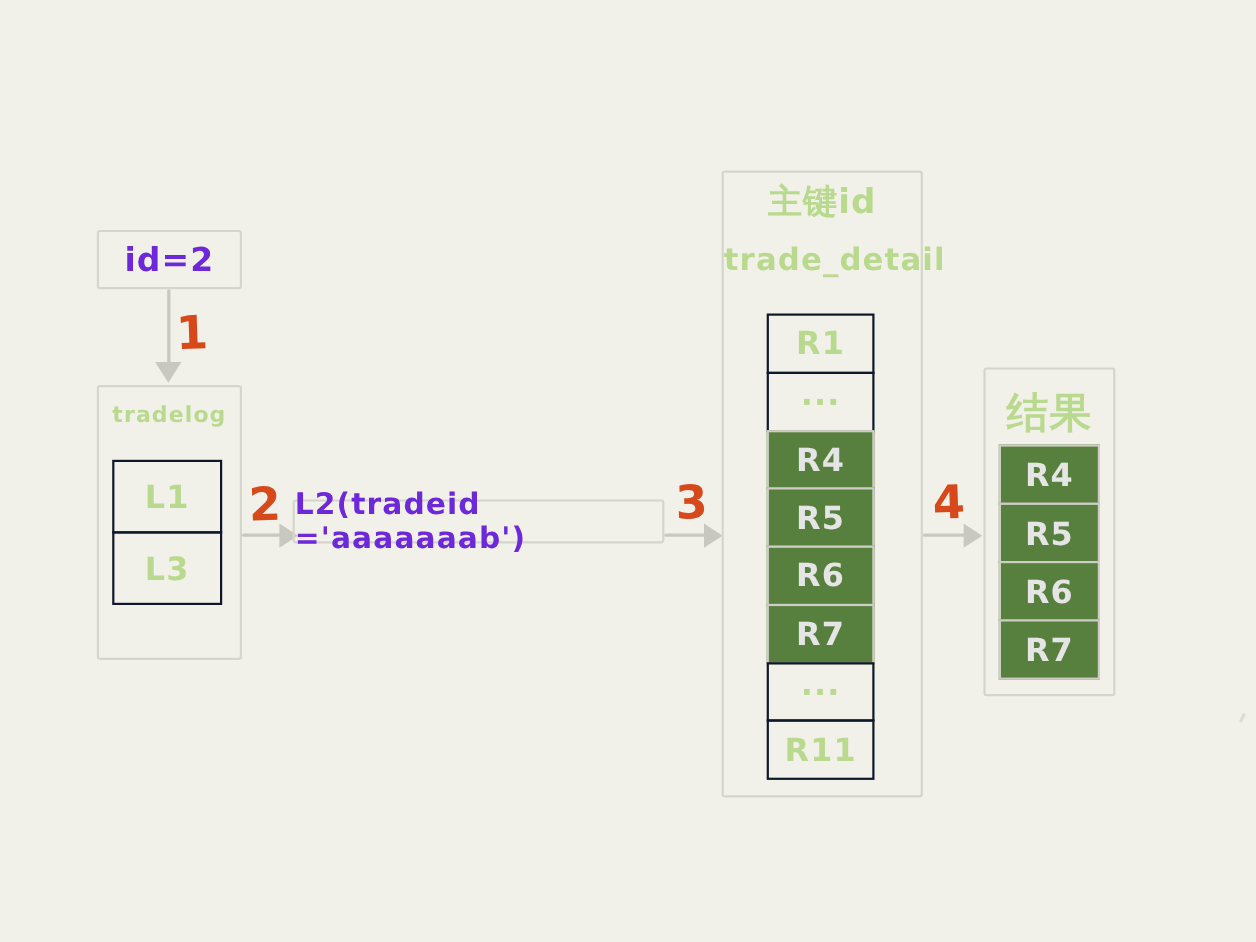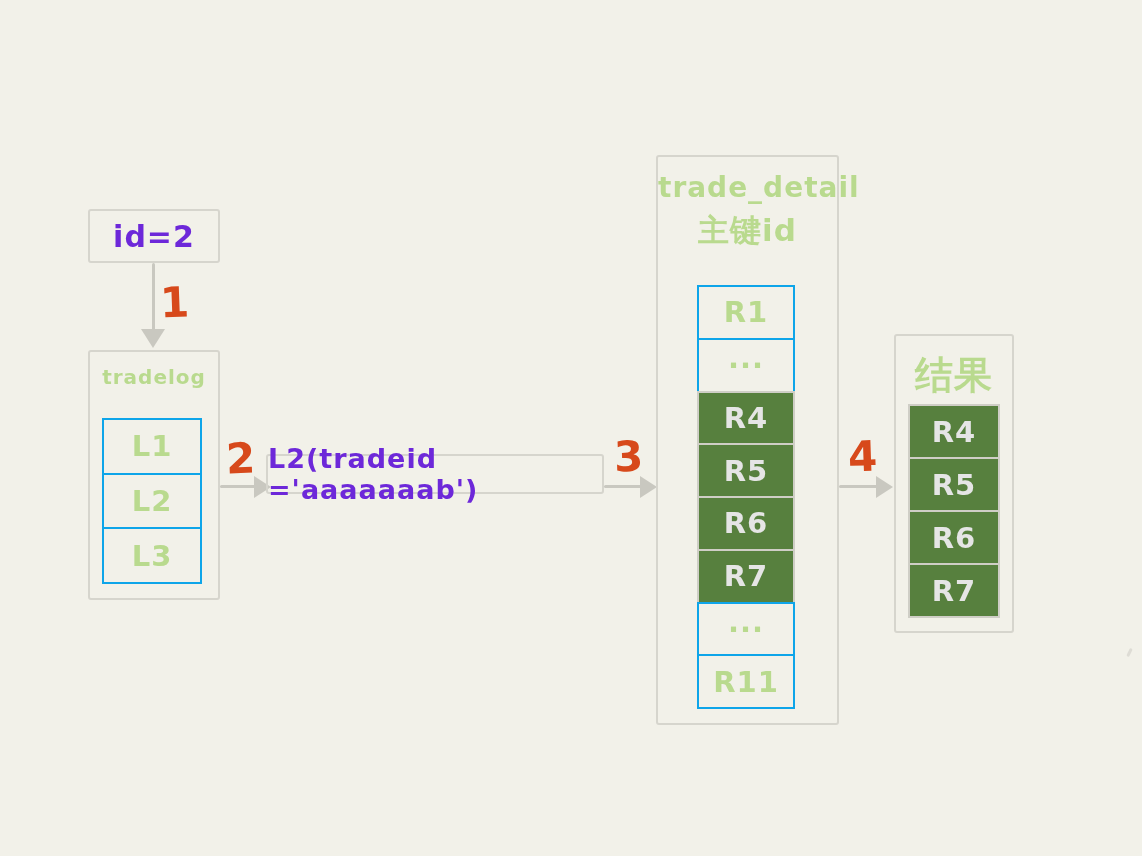--- a/index.html
+++ b/index.html
@@ -10,21 +10,21 @@
   .box {
     position:absolute; border:2px solid #d6d5cd; border-radius:3px;
     background:transparent; box-sizing:border-box;
   }
   .box-title {
     text-align:center; color:#b9da8e; font-weight:bold; letter-spacing:1px;
   }
   .stack { position:absolute; display:flex; flex-direction:column; box-sizing:border-box; }
   .cell {
     flex:1; display:flex; align-items:center; justify-content:center;
-    border:2px solid #0ea5e9; box-sizing:border-box;
+    border:2px solid #0f172a; box-sizing:border-box;
     color:#b9da8e; font-size:29px; font-weight:bold; letter-spacing:1px;
   }
   .cell + .cell { margin-top:-2px; }
   .cell.green { background:#57803e; color:#e5e5e5; border-color:#cfcec6; }
   .hline { position:absolute; height:3px; background:#c9c8c0; border-radius:2px; }
   .vline { position:absolute; width:3px;  background:#c9c8c0; border-radius:2px; }
   .head-right {
     position:absolute; width:0; height:0;
     border-top:11px solid transparent; border-bottom:11px solid transparent;
     border-left:17px solid #c9c8c0;
@@ -51,42 +51,41 @@
   <div class="box center-flex" style="left:88px; top:209px; width:132px; height:54px;">
     <span class="green-text" style="font-size:30px;">id=2</span>
   </div>
 
   <div class="vline" style="left:152px; top:263px; height:68px;"></div>
   <div class="head-down" style="left:141px; top:329px;"></div>
   <div class="step-label" style="left:160px; top:282px;">1</div>
 
   <div class="box" style="left:88px; top:350px; width:132px; height:250px;">
     <div class="box-title" style="margin-top:13px; font-size:20px;">tradelog</div>
-    <div class="stack" style="left:12px; top:66px; width:100px; height:166px;">
+    <div class="stack" style="left:12px; top:66px; width:100px; height:132px;">
       <div class="cell">L1</div>
-      <div class="cell">L2</div>
       <div class="cell">L3</div>
     </div>
   </div>
 
   <div class="hline" style="left:220px; top:485px; width:38px;"></div>
   <div class="head-right" style="left:254px; top:476px;"></div>
   <div class="step-label" style="left:226px; top:438px;">2</div>
 
   <div class="box center-flex" style="left:266px; top:454px; width:338px; height:40px;">
     <span class="green-text" style="font-size:27px;">L2(tradeid ='aaaaaaab')</span>
   </div>
 
   <div class="hline" style="left:604px; top:485px; width:38px;"></div>
   <div class="head-right" style="left:640px; top:476px;"></div>
   <div class="step-label" style="left:614px; top:436px;">3</div>
 
   <div class="box" style="left:656px; top:155px; width:183px; height:570px;">
+    <div class="box-title" style="margin-top:6px; font-size:31px;">主键id</div>
     <div class="box-title" style="margin-top:14px; font-size:28px;">trade_detail</div>
-    <div class="box-title" style="margin-top:6px; font-size:31px;">主键id</div>
     <div class="stack" style="left:39px; top:128px; width:98px; height:424px;">
       <div class="cell">R1</div>
       <div class="cell">···</div>
       <div class="cell green">R4</div>
       <div class="cell green">R5</div>
       <div class="cell green">R6</div>
       <div class="cell green">R7</div>
       <div class="cell">···</div>
       <div class="cell">R11</div>
     </div>

